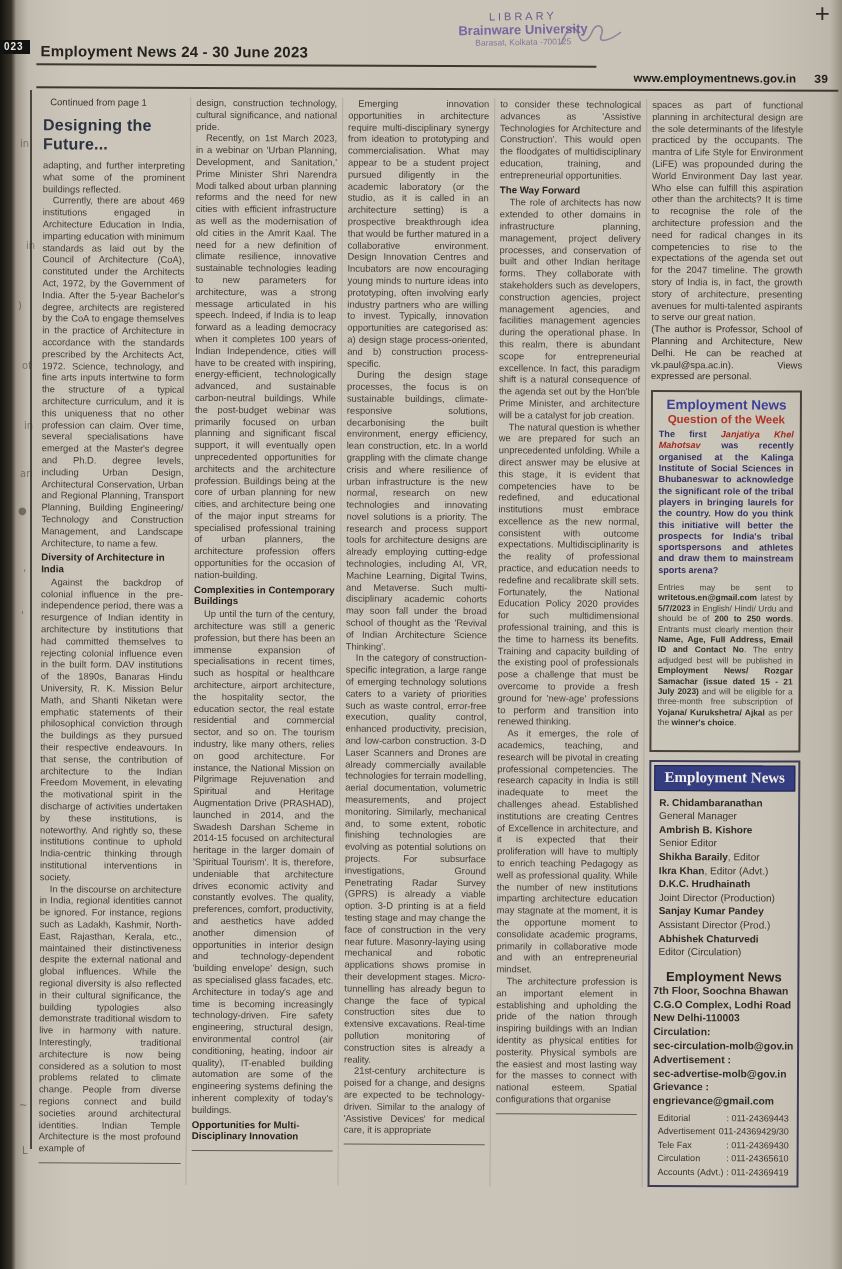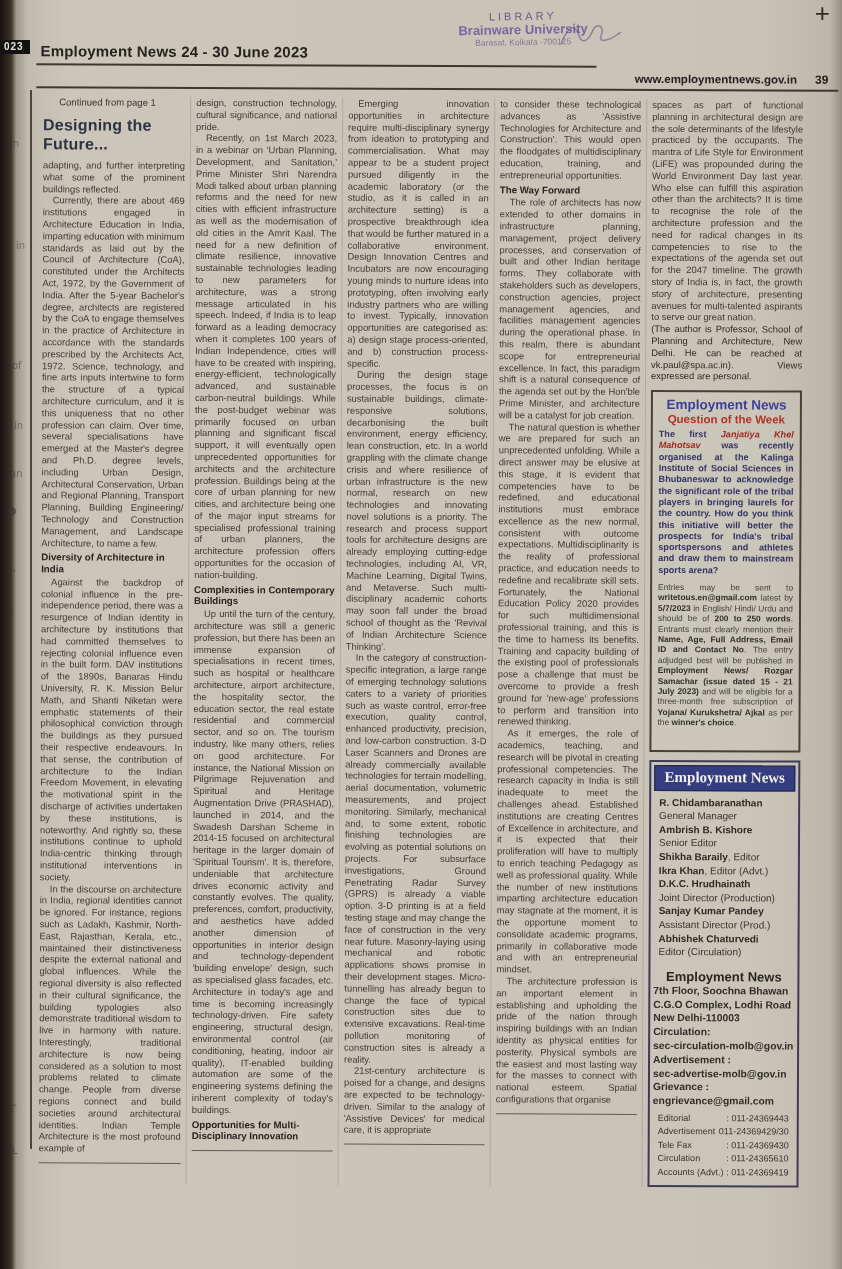--- a/index.html
+++ b/index.html
@@ -10,34 +10,34 @@
     background:linear-gradient(90deg,#14110d,#39342b 70%,rgba(60,55,45,0));z-index:3;}
   .edge-line{position:absolute;left:30px;top:90px;bottom:120px;width:2px;background:rgba(35,32,26,.75);z-index:2;}
   .corner-tag{position:absolute;left:-4px;top:40px;background:#121212;color:#e8e4da;
     font-size:10px;font-weight:bold;padding:1px 6px 2px 8px;letter-spacing:1px;z-index:4;}
   .plusmark{position:absolute;right:12px;top:-2px;font-size:26px;color:#2e2c28;font-weight:normal;z-index:4;}
   .stamp{position:absolute;left:408px;top:10px;width:230px;text-align:center;color:#6f5d9e;z-index:4;opacity:.9;transform:rotate(-1deg);}
   .stamp .l1{font-size:11px;letter-spacing:3px;color:#5d5387;}
   .stamp .l2{font-size:13px;font-weight:bold;}
   .stamp .l3{font-size:8.5px;color:#6b628f;opacity:.85;}
   .signature{position:absolute;left:555px;top:18px;z-index:4;opacity:.7;}
-  .marks{position:absolute;left:0;top:0;width:30px;height:100%;z-index:3;}
+  .marks{position:absolute;left:10px;top:0;width:30px;height:100%;z-index:3;}
   .marks span{position:absolute;font-size:10px;color:#3a362e;opacity:.55;font-family:"DejaVu Sans",sans-serif;}
   .page{position:absolute;left:34px;top:42px;width:802px;transform:rotate(0.25deg);z-index:2;}
   .masthead{font-size:15px;font-weight:bold;color:#24231f;padding:2px 0 4px 4px;
     border-bottom:2px solid #3a382f;width:556px;letter-spacing:.2px;}
   .subrow{display:flex;justify-content:flex-end;align-items:baseline;gap:18px;
     border-bottom:2px solid #3a382f;padding:4px 10px 3px 0;}
   .website{font-weight:bold;font-size:11.5px;color:#21201c;padding-left:41px;}
-  .pageno{font-weight:bold;font-size:12px;color:#21201c;}
+  .pageno{font-weight:bold;font-size:12px;color:#21201c;font-family:Liberation Mono, monospace;}
   .article{display:flex;padding:8px 0 0 2px;}
   .col{width:152px;padding:0 5px;box-sizing:border-box;}
   .col + .col{border-left:1px solid rgba(85,80,68,.22);}
   .col5{width:162px;}
-  .blk-meta{font-size:9.5px;margin:0 16px 8px;color:#33322d;}
+  .blk-meta{font-size:9.5px;margin:0 7px 8px;color:#33322d;}
   .blk-headline{font-size:16px;font-weight:bold;color:#2d3342;margin:0 0 6px;line-height:19px;letter-spacing:.2px;}
   .blk-p{font-size:9.4px;line-height:11.8px;text-align:justify;margin:0;text-indent:10px;}
   .blk-p.ni{text-indent:0;}
   .blk-p.bold{font-weight:normal;color:#2c2b26;}
   .blk-h{font-size:9.7px;font-weight:bold;color:#25241f;margin:3px 0 1px;line-height:11.8px;}
   .blk-endrule{border-top:1.5px solid rgba(70,66,56,.8);margin-top:8px;height:0;}
   .qotw{border:2px solid #45413a;margin:8px 0;padding:5px 6px 6px;background:rgba(255,255,255,.05);}
   .qotw-t1{text-align:center;font-size:13.5px;font-weight:bold;color:#3d3f97;}
   .qotw-t2{text-align:center;font-size:11.5px;font-weight:bold;color:#b13327;margin:1px 0 4px;}
   .qotw-q{font-size:9.1px;line-height:11.3px;font-weight:bold;color:#343363;text-align:justify;margin:0;}

